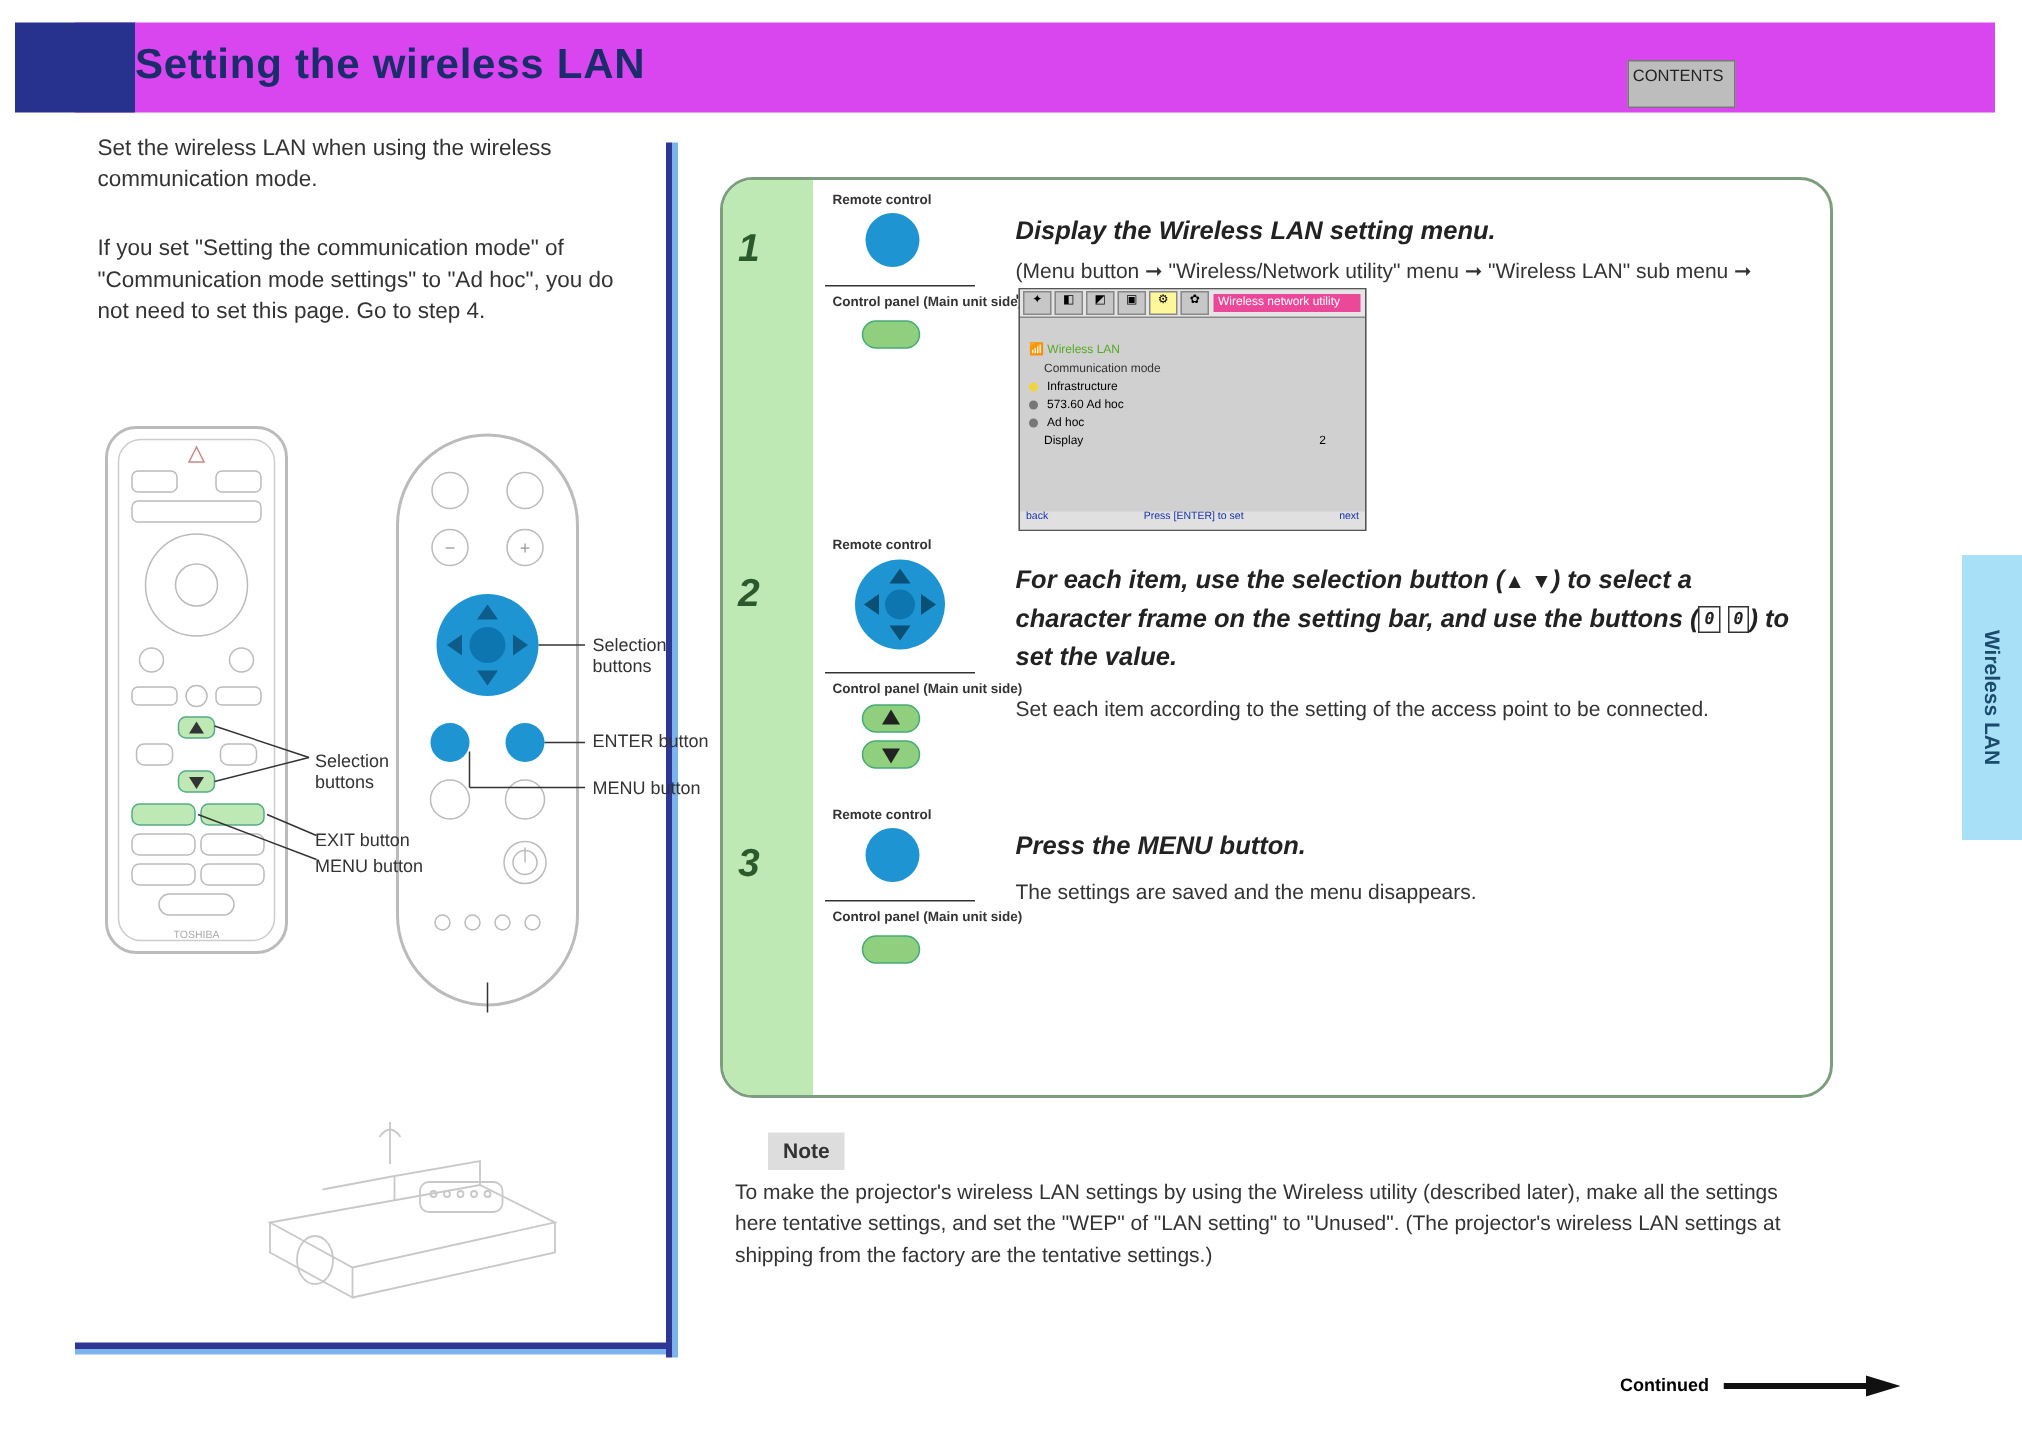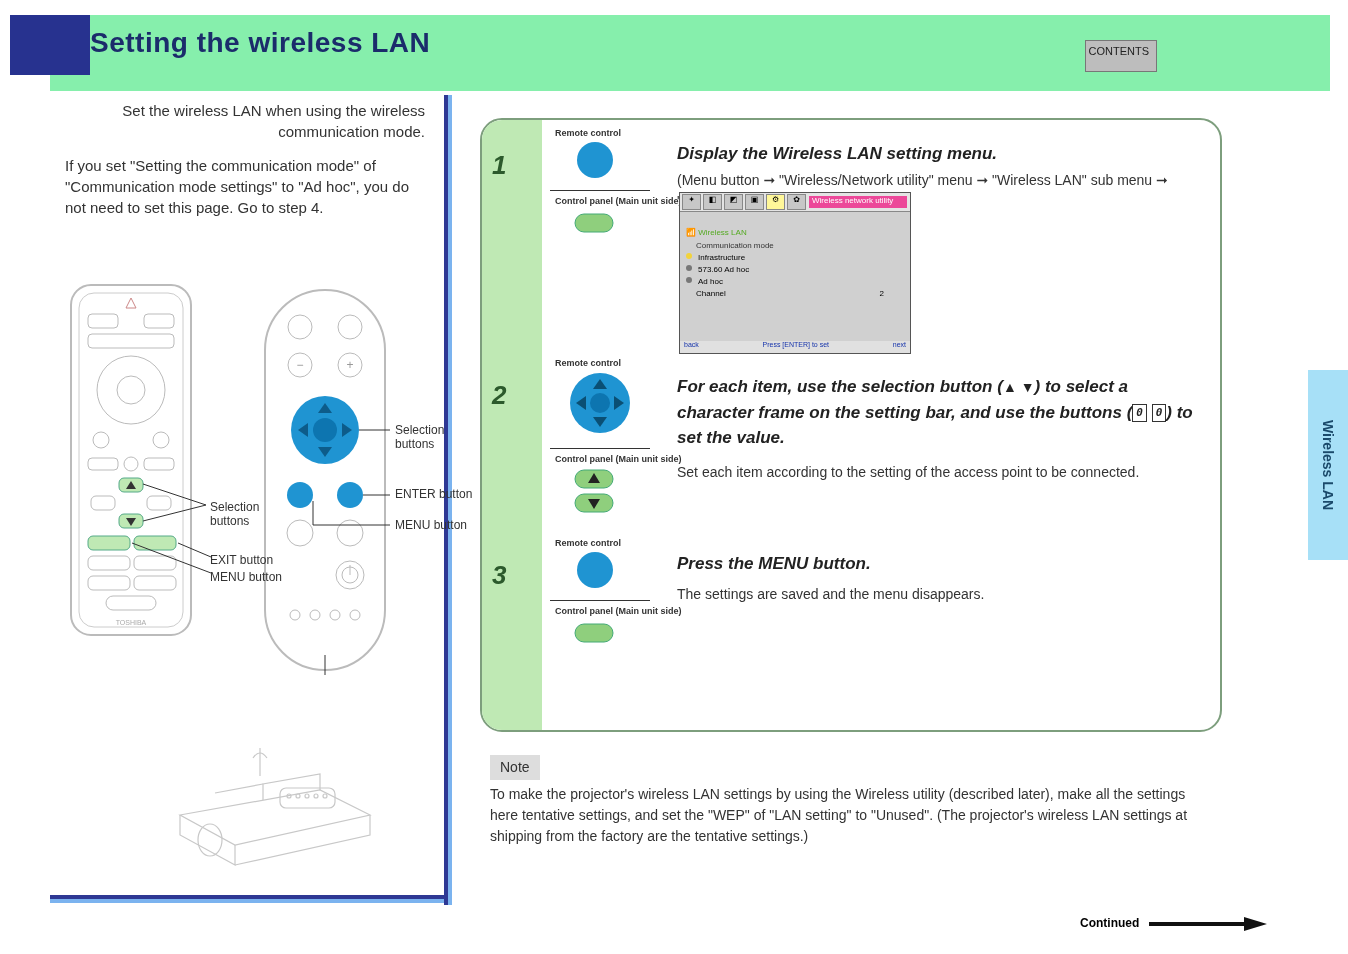--- a/index.html
+++ b/index.html
@@ -10,22 +10,22 @@
     background: #fff;
     font-family: Arial, Helvetica, sans-serif;
     position: relative;
     overflow: hidden;
   }
   .topbar {
     position: absolute;
     top: 15px;
     left: 50px;
     width: 1280px;
-    height: 76px;
-    background: #86efac;
+    height: 60px;
+    background: #d946ef;
   }
   .topbar-left-stub {
     position: absolute;
     left: -40px;
     top: 0;
     width: 80px;
     height: 60px;
     background: #27328f;
   }
   .topbar-title {
@@ -104,21 +104,21 @@
     white-space: nowrap;
   }
   .left-text {
     position: absolute;
     left: 65px;
     width: 360px;
     font-size: 15px;
     color: #333;
     line-height: 1.4;
   }
-  .left-p1 { top: 100px; text-align: right; }
+  .left-p1 { top: 88px; }
   .left-p2 { top: 155px; }
 
   .remote-svg {
     position: absolute;
     left: 66px;
     top: 280px;
   }
   .panel-svg {
     position: absolute;
     left: 260px;
@@ -253,20 +253,21 @@
     background: #ec4899;
     color: #fff;
     font-size: 8px;
     padding-left: 3px;
   }
   .osd-body {
     padding: 16px 6px;
   }
   .osd-item {
     display: flex;
+    align-items: center;
     margin: 3px 0;
     font-size: 8px;
   }
   .osd-dot {
     width: 6px; height: 6px; border-radius: 50%;
     background: #777;
     margin-right: 6px;
   }
   .osd-dot.sel { background: #f2d33b; }
   .osd-footer {
@@ -289,22 +290,23 @@
     top: 755px;
     width: 720px;
     font-size: 14px;
     color: #333;
     line-height: 1.5;
   }
   .note-title {
     display: inline-block;
     background: #ddd;
     padding: 2px 10px;
-    font-weight: normal;
+    font-weight: bold;
     margin-bottom: 4px;
+    margin-left: 22px;
   }
 
   .continued-arrow {
     position: absolute;
     left: 1080px;
     top: 915px;
     font-size: 12px;
     font-weight: bold;
   }
   .continued-arrow svg { vertical-align: middle; margin-left: 6px; }
@@ -481,21 +483,21 @@
         </div>
       <div class="osd-item">
           <div class="osd-dot"></div>
           <span>573.60 Ad hoc</span>
         </div>
       <div class="osd-item">
           <div class="osd-dot"></div>
           <span>Ad hoc</span>
         </div>
       <div style="display:flex;justify-content:space-between;margin-left:10px;font-size:8px;">
-        <span>Channel</span>
+        <span>Display</span>
         <span style="margin-right:20px;">2</span>
       </div>
     </div>
     <div class="osd-footer">
       <span>back</span>
       <span>Press [ENTER] to set</span>
       <span>next</span>
     </div>
   </div>
 

